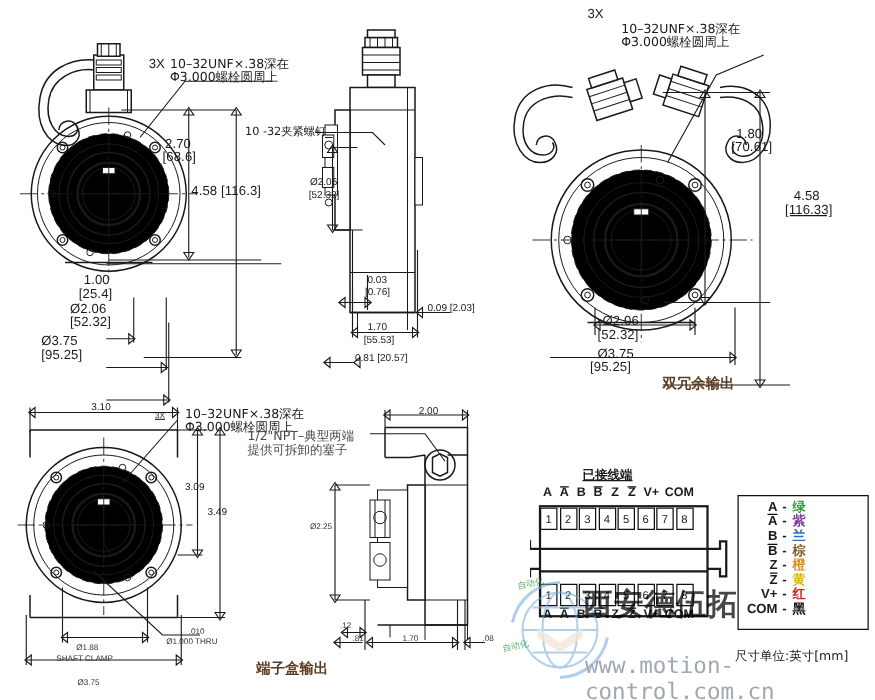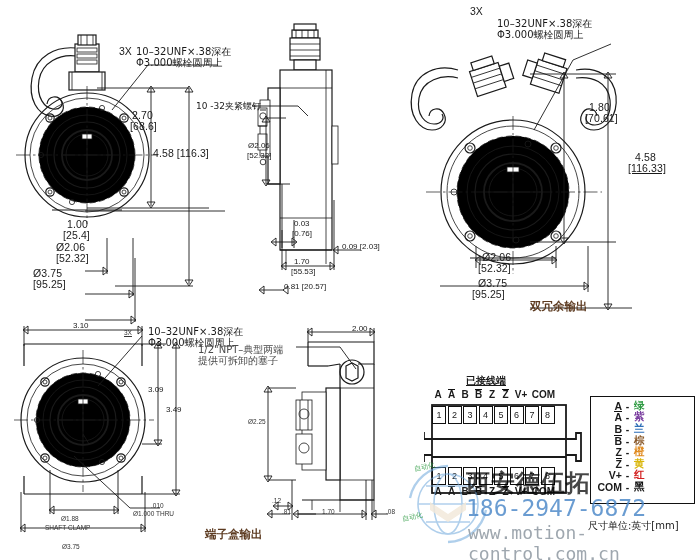--- a/index.html
+++ b/index.html
@@ -457,21 +457,21 @@
     <path class="dim" d="M26,188 l-5,4 l5,4 z" fill="#1a1a1a"></path>
     <path class="dim" d="M48,192 l22,0"></path>
     <path class="dim" d="M52,188 l-5,4 l5,4 z" fill="#1a1a1a"></path>
     <path class="dim" d="M116,188 l5,4 l-5,4 z" fill="#1a1a1a"></path>
     <path class="dim" d="M52,192 l68,0"></path>
     <path class="dim" d="M126,192 l16,0"></path>
     <path class="dim" d="M130,188 l-5,4 l5,4 z" fill="#1a1a1a"></path>
     <path class="dim" d="M46,158 l0,40 M120,158 l0,40 M126,158 l0,40"></path>
   </svg>
 
-  <div class="txt t-dim-sm" style="left:335px;top:325px;margin-left:17px;">2.00</div>
+  <div class="txt t-dim-sm" style="left:335px;top:325px;">2.00</div>
   <div class="txt t-dim-xs" style="left:248px;top:418px;">Ø2.25</div>
   <div class="txt t-dim-xs" style="left:272px;top:497px;">.12</div>
   <div class="txt t-dim-xs" style="left:282px;top:508px;">.81</div>
   <div class="txt t-dim-xs" style="left:322px;top:508px;">1.70</div>
   <div class="txt t-dim-xs" style="left:386px;top:508px;">.08</div>
 
   <div class="txt t-title cn" style="left:205px;top:528px;">端子盒输出</div>
 
   <div class="txt t-hdr cn" style="left:466px;top:375px;text-decoration:underline;">已接线端</div>
 
@@ -586,18 +586,17 @@
       <path d="M26,28 l44,0 M26,64 l44,0"></path>
       <path d="M10,40 A40,40 0 0 1 48,8" stroke-width="2.4"></path>
       <path d="M86,52 A40,40 0 0 1 48,84" stroke-width="2.4"></path>
     </g>
     <path d="M30,44 L48,56 L66,44 L66,52 L48,64 L30,52 Z" fill="#e7d6bb" opacity=".85"></path>
   </svg>
   <div class="wm wm-sub cn" style="left:414px;top:462px;transform:rotate(-12deg);">自动化</div>
   <div class="wm wm-sub cn" style="left:402px;top:512px;transform:rotate(-12deg);">自动化</div>
 
   <div class="wm wm-cn cn" style="left:466px;top:467px;">西安德伍拓</div>
-  <div class="wm wm-ph" style="left:466px;top:495px;">186-2947-6872</div>
   <div class="wm wm-url" style="left:468px;top:522px;">www.motion-control.com.cn</div>
 
   <div class="txt t-units cn" style="left:588px;top:520px;">尺寸单位:英寸[mm]</div>
 
 </div>
 
 </body></html>

